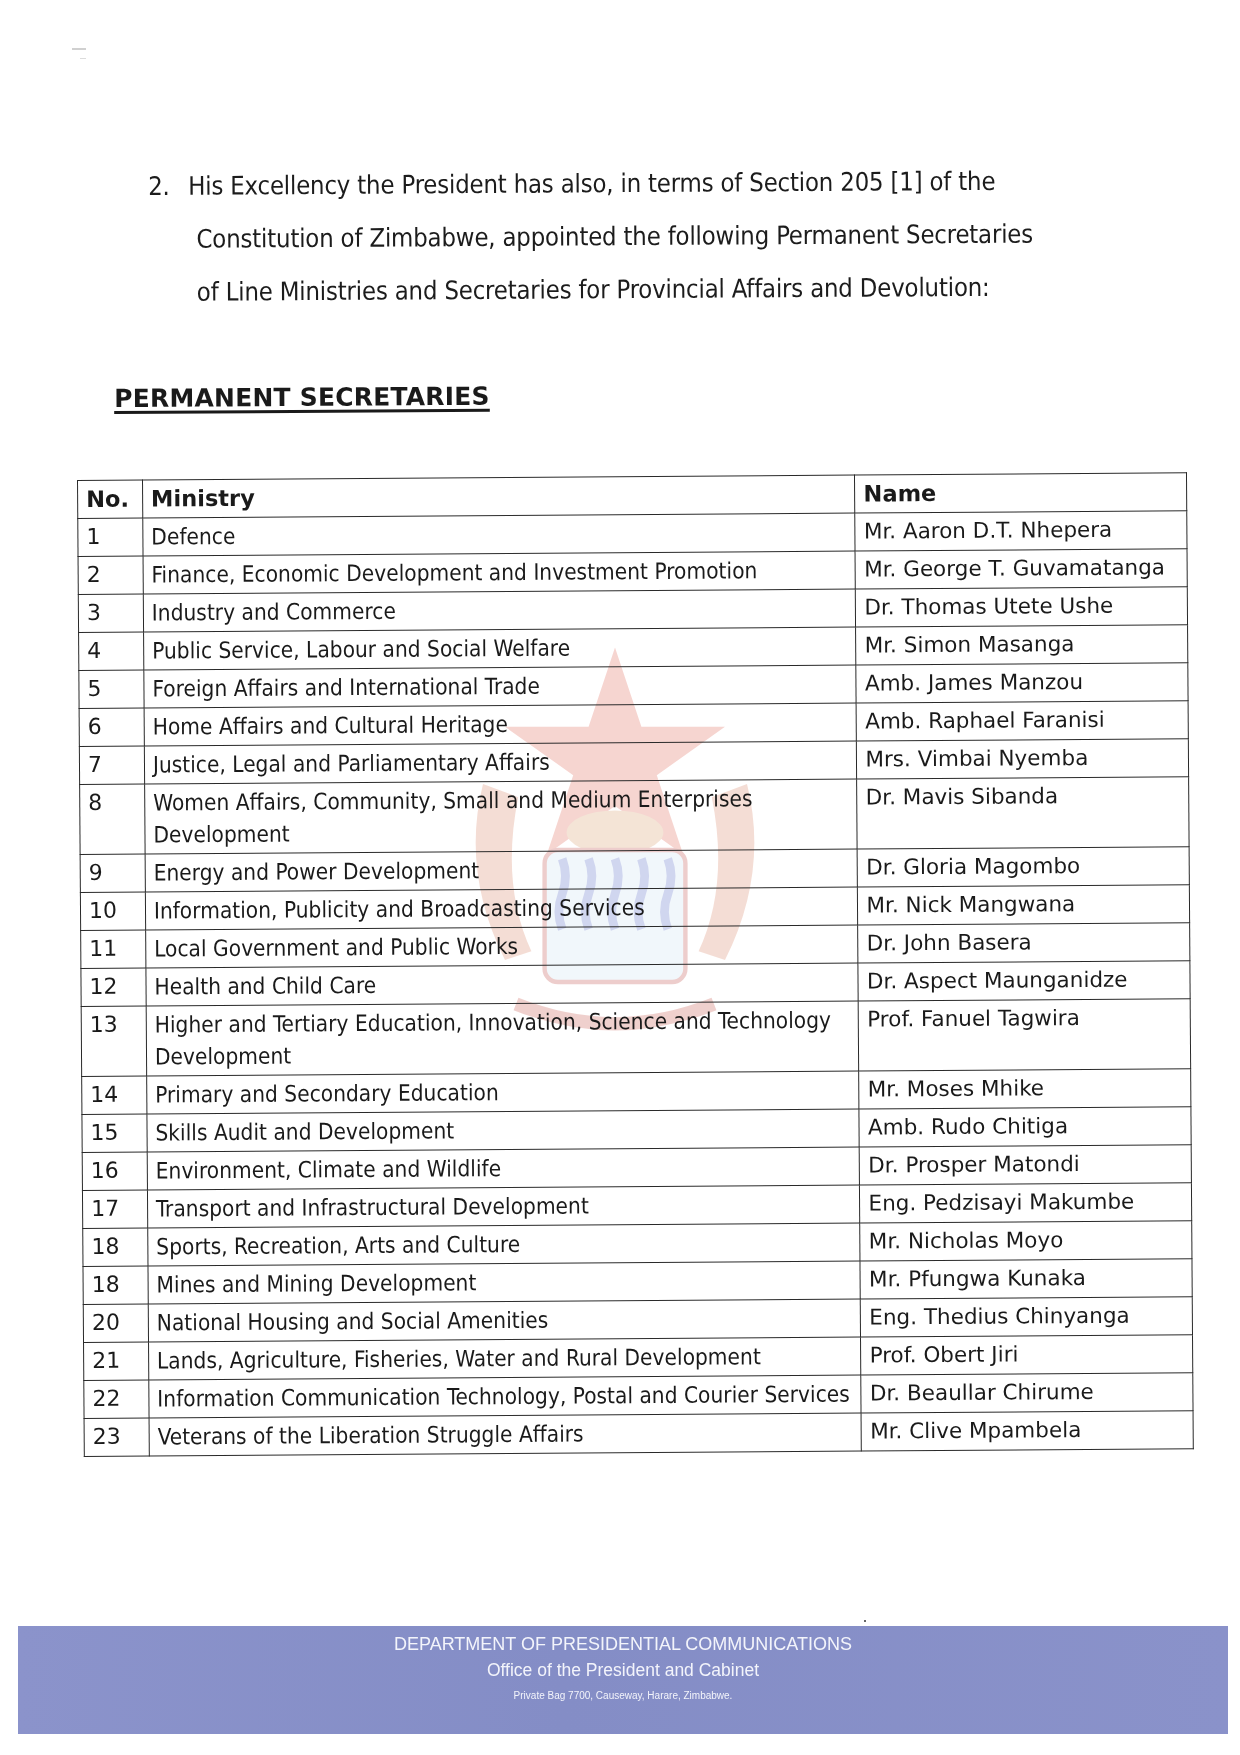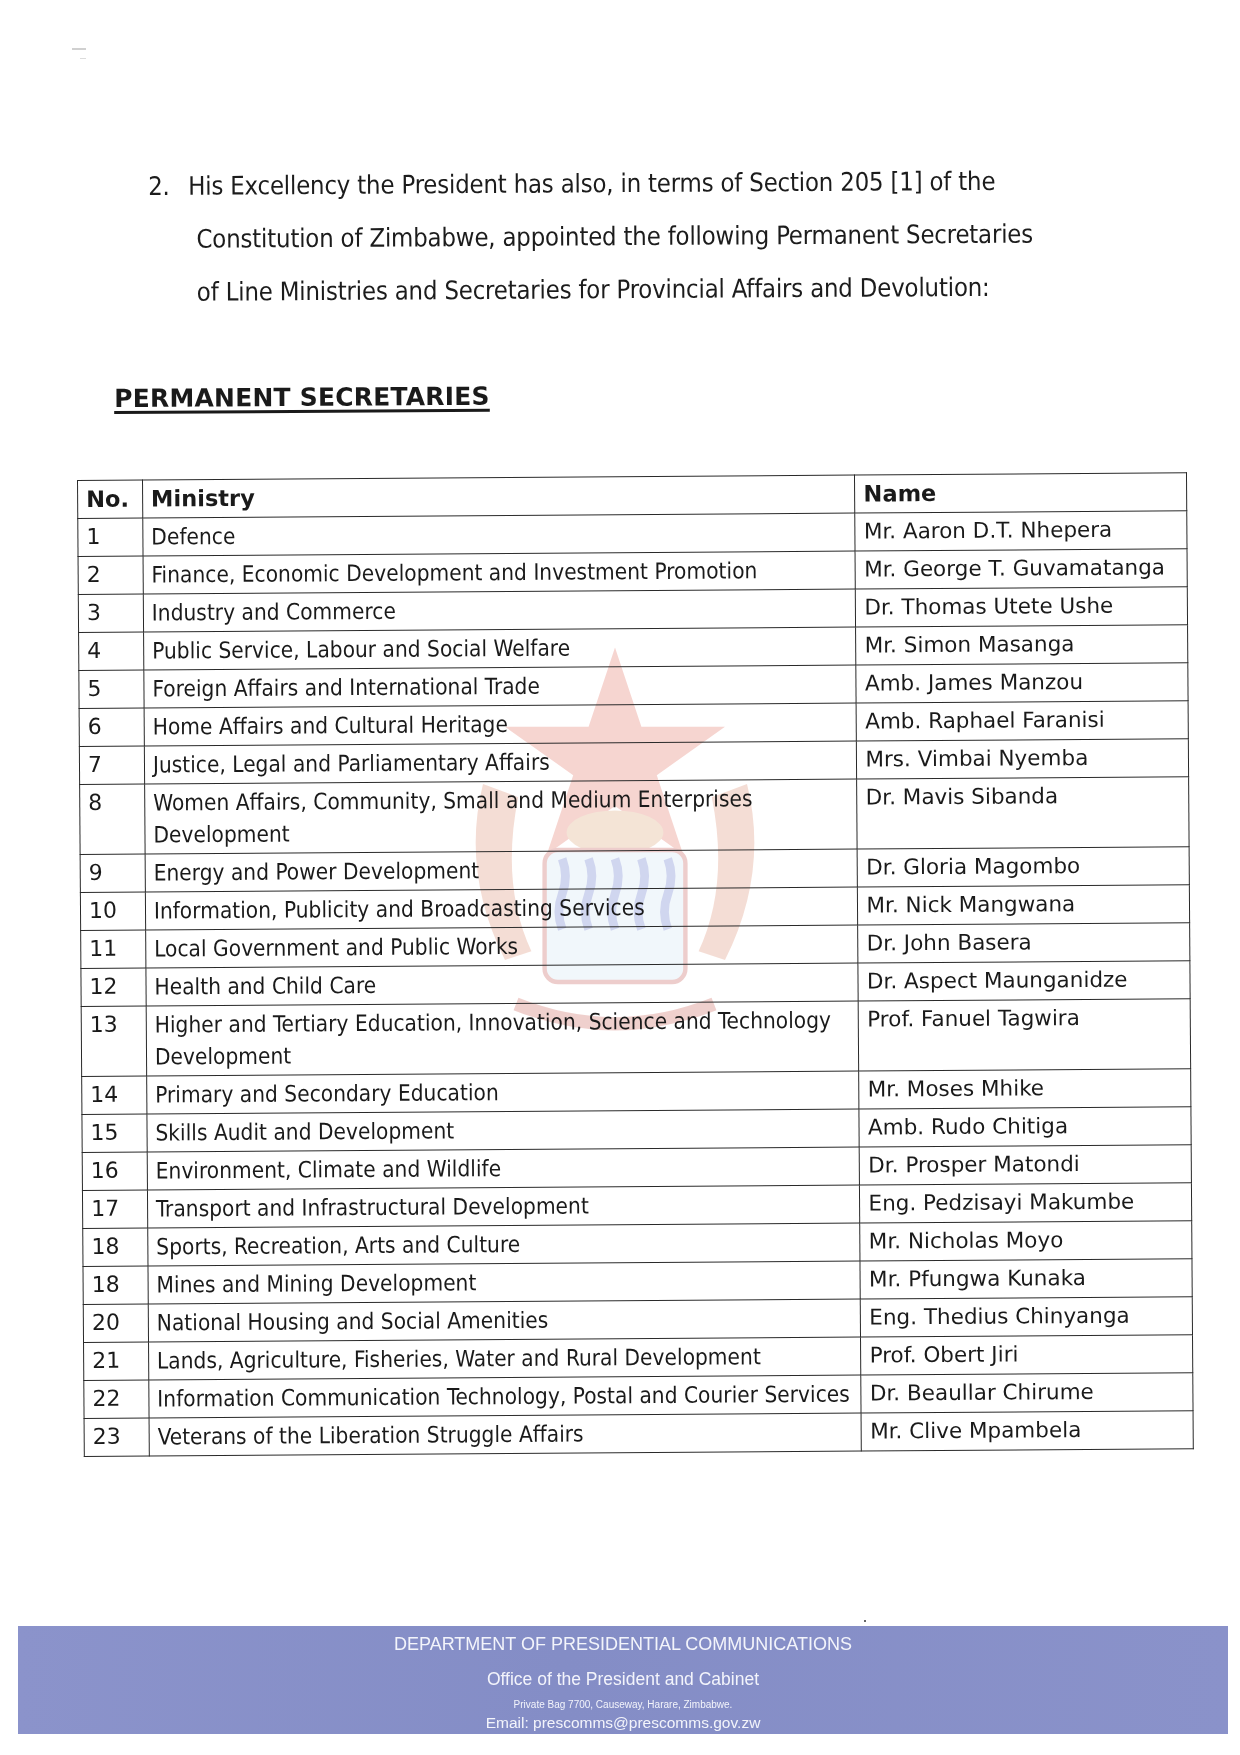--- a/index.html
+++ b/index.html
@@ -55,21 +55,21 @@
   td.col-name { font-size: 21.5px; }
 
   .footer-banner {
     position: absolute; left: 18px; top: 1626px; width: 1210px; height: 108px;
     background: #8790c9;
     background-image: linear-gradient(90deg, #8b93cb 0%, #848dc6 45%, #8a92ca 100%);
     color: #f3f4fb; text-align: center; overflow: hidden;
     font-family: "Liberation Sans", sans-serif;
   }
   .footer-banner .dept { font-size: 18px; margin-top: 7px; letter-spacing: 0; line-height: 22px; }
-  .footer-banner .office { font-size: 17.5px; margin-top: 13px; line-height: 22px; }
+  .footer-banner .office { font-size: 17.5px; margin-top: 4px; line-height: 22px; }
   .footer-banner .address { font-size: 10px; margin-top: 7px; line-height: 16px; }
   .footer-banner .phone { font-size: 15.5px; line-height: 16px; }
   .footer-banner .email { font-size: 15.5px; line-height: 16px; margin-top: 2px; }
   .tiny-dot { position: absolute; left: 864px; top: 1620px; width: 2px; height: 2px; background: #666; }
 </style>
 </head>
 <body>
 
 <div class="scan-speck"></div>
 <div class="scan-speck2"></div>
@@ -229,14 +229,13 @@
       </tbody>
   </table>
 </div>
 
 <div class="tiny-dot"></div>
 
 <div class="footer-banner">
   <div class="dept">DEPARTMENT OF PRESIDENTIAL COMMUNICATIONS</div>
   <div class="office">Office of the President and Cabinet</div>
   <div class="address">Private Bag 7700, Causeway, Harare, Zimbabwe.</div>
-  <div class="email">Email: prescomms@prescomms.gov.zw</div>
 </div>
 
 </body></html>

